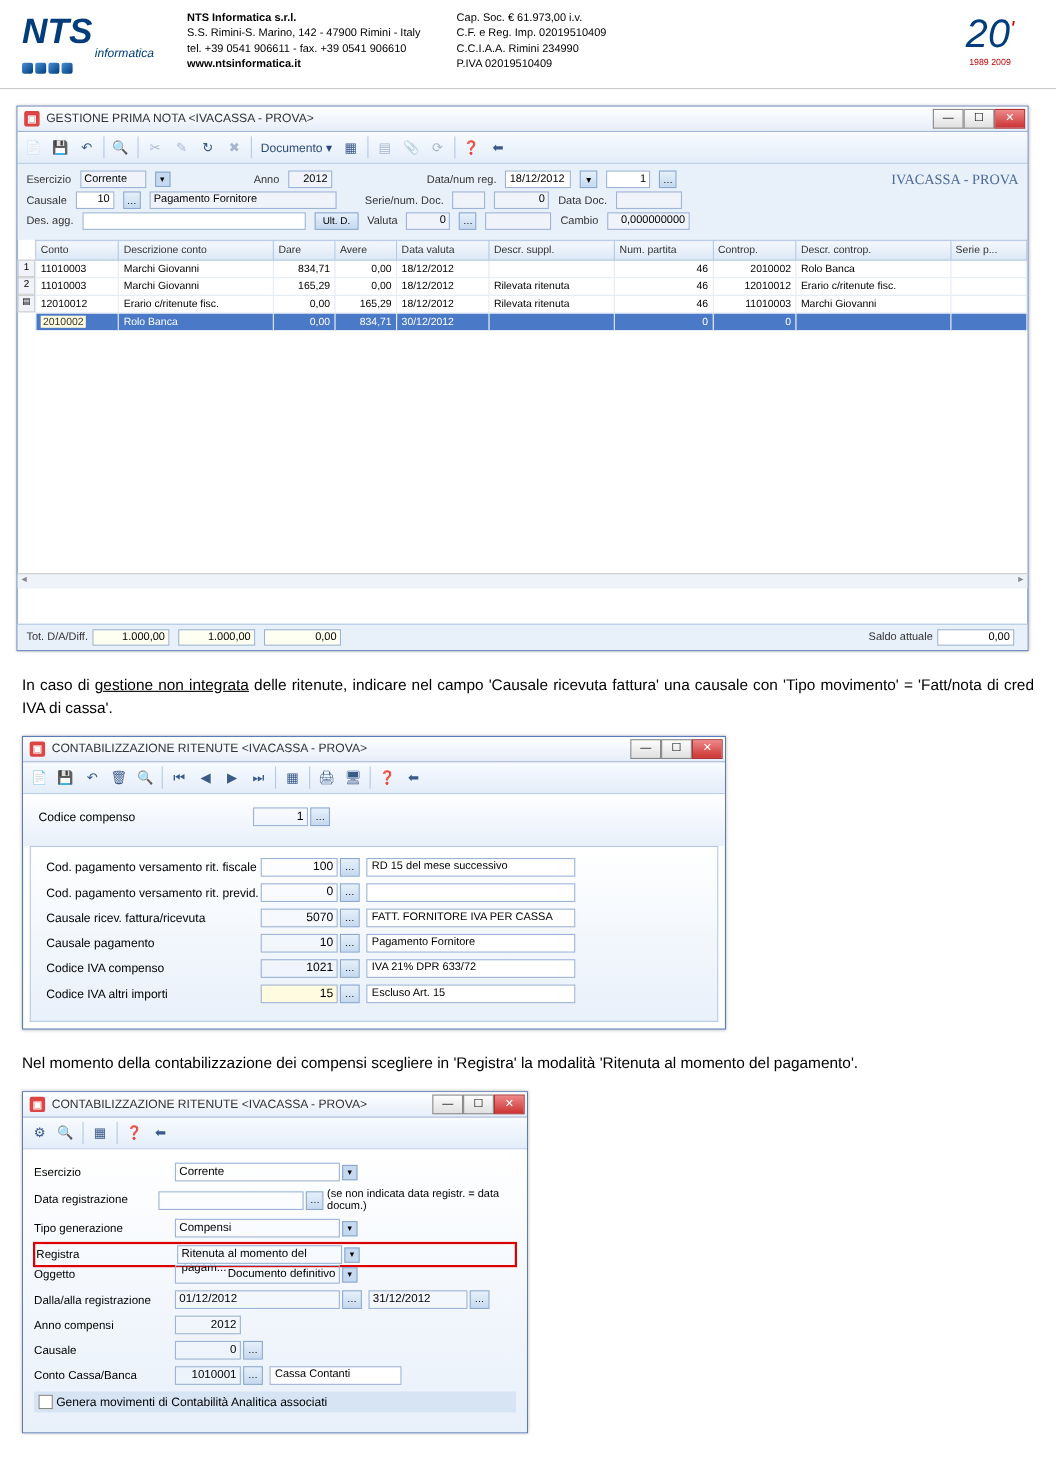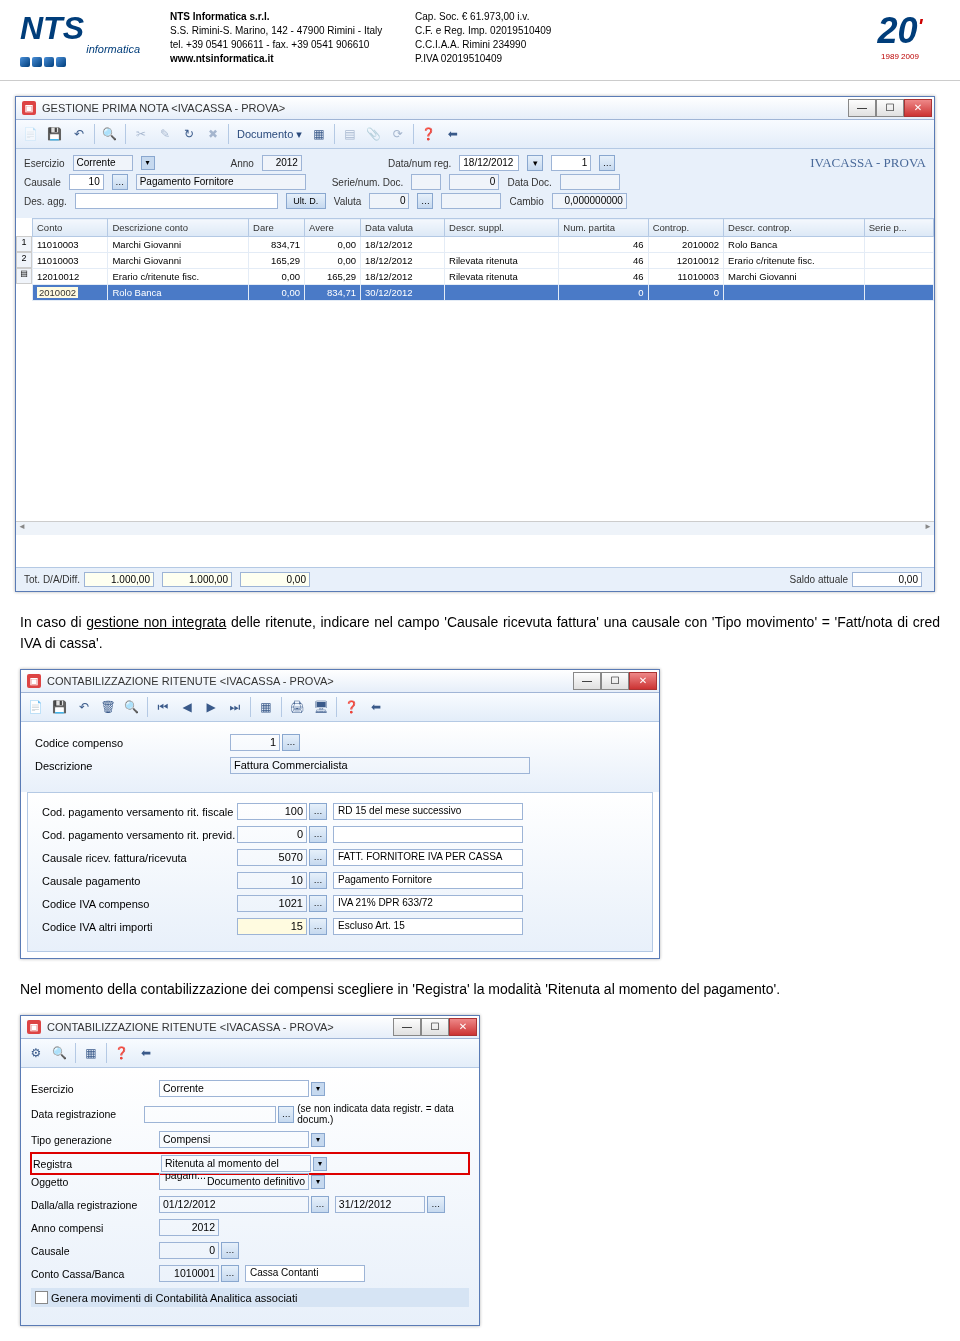--- a/index.html
+++ b/index.html
@@ -8,21 +8,21 @@
   
   .page-header { display: flex; align-items: flex-start; padding: 10px 20px; border-bottom: 1px solid #ccc; gap: 30px; }
   .logo-nts { width: 120px; height: 60px; position: relative; }
   .logo-nts .nts-text { font-size: 32px; font-weight: bold; font-style: italic; color: #003d7a; }
   .logo-nts .inf-text { font-size: 11px; color: #003d7a; font-style: italic; text-align: right; margin-top: -4px; }
   .logo-nts .blocks { display: flex; gap: 2px; margin-top: 2px; }
   .logo-nts .block { width: 10px; height: 10px; background: linear-gradient(135deg,#4a90d9,#003d7a); border-radius: 2px; }
   .company-info { font-size: 10px; line-height: 1.4; flex: 1; }
   .company-col { display: inline-block; vertical-align: top; margin-right: 30px; }
   .logo-20 { width: 80px; height: 50px; position: relative; text-align: center; }
-  .logo-20 .twenty { font-size: 36px; font-weight: bold; color: #003d7a; font-style: italic; position: relative; }
+  .logo-20 .twenty { font-size: 36px; font-weight: normal; color: #003d7a; font-style: italic; position: relative; }
   .logo-20 .years { font-size: 8px; color: #b00; }
 
   
   .win { border: 1px solid #5a7bb5; margin: 15px; background: #fff; box-shadow: 0 0 3px rgba(0,0,0,0.3); }
   .win-title { background: linear-gradient(#fff,#e6eef9); padding: 4px 6px; display: flex; align-items: center; border-bottom: 1px solid #a0b5d6; position: relative; }
   .win-title .ico { width: 14px; height: 14px; background: #d44; border-radius: 2px; margin-right: 6px; display: inline-flex; align-items:center; justify-content:center; color:#fff; font-size:9px; font-weight:bold; }
   .win-title-text { font-size: 11px; color: #333; }
   .win-btns { position: absolute; right: 2px; top: 2px; display: flex; gap: 0; }
   .win-btn { width: 28px; height: 18px; border: 1px solid #888; background: linear-gradient(#fdfdfd,#e0e0e0); font-size: 10px; text-align: center; line-height: 16px; }
   .win-btn.close { background: linear-gradient(#e88,#c33); color: #fff; border-color:#a33; }
@@ -309,24 +309,20 @@
     <span class="tb-sep"></span>
     <span class="tb-btn">❓</span>
     <span class="tb-btn">⬅</span>
   </div>
   <div class="form-area" style="background:linear-gradient(#fff,#e8f0fa);padding:12px 14px">
     <div class="field-row">
       <span class="field-label">Codice compenso</span>
       <span class="field-inp" style="width:50px">1</span>
       <span class="lookup">…</span>
     </div>
-    <div class="field-row">
-      <span class="field-label">Descrizione</span>
-      <span class="field-inp" style="width:300px;text-align:left">Fattura Commercialista</span>
-    </div>
   </div>
   <div class="tab-panel" style="margin:0 6px 6px 6px" id="w2-panel">
       <div class="field-row">
     <span class="field-label">Cod. pagamento versamento rit. fiscale</span>
     <span class="field-inp ">100</span>
     <span class="lookup">…</span>
     <span class="field-desc">RD 15 del mese successivo</span>
       </div>
       <div class="field-row">
     <span class="field-label">Cod. pagamento versamento rit. previd.</span>

